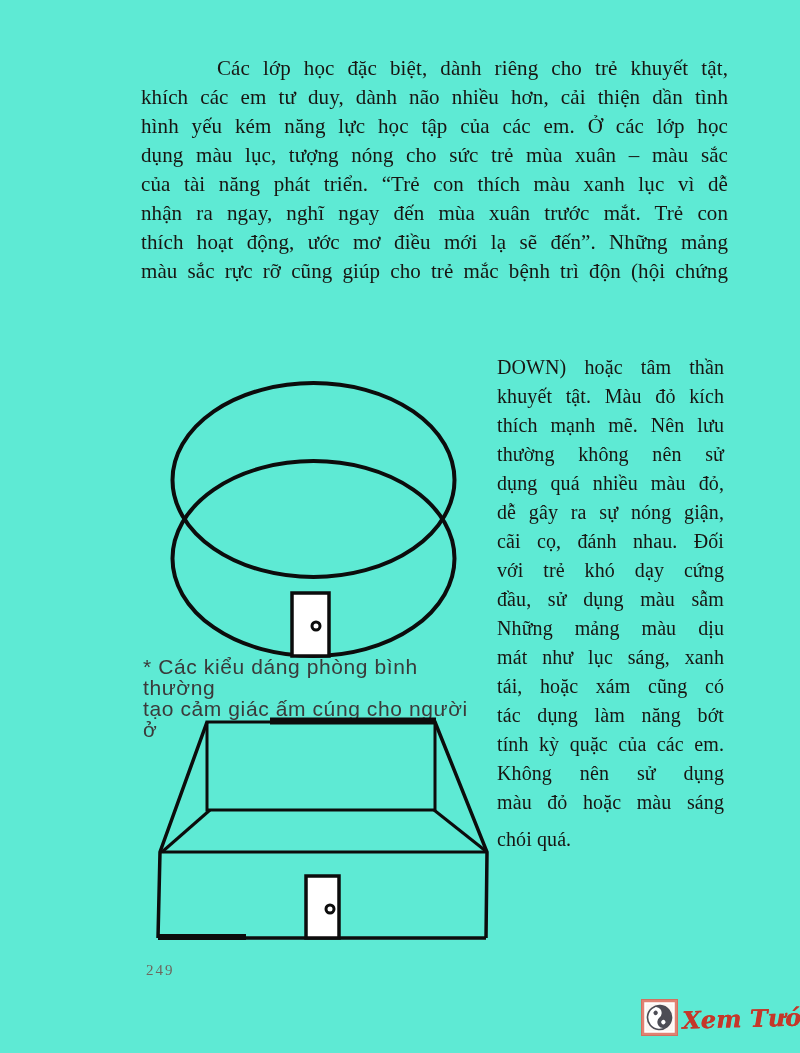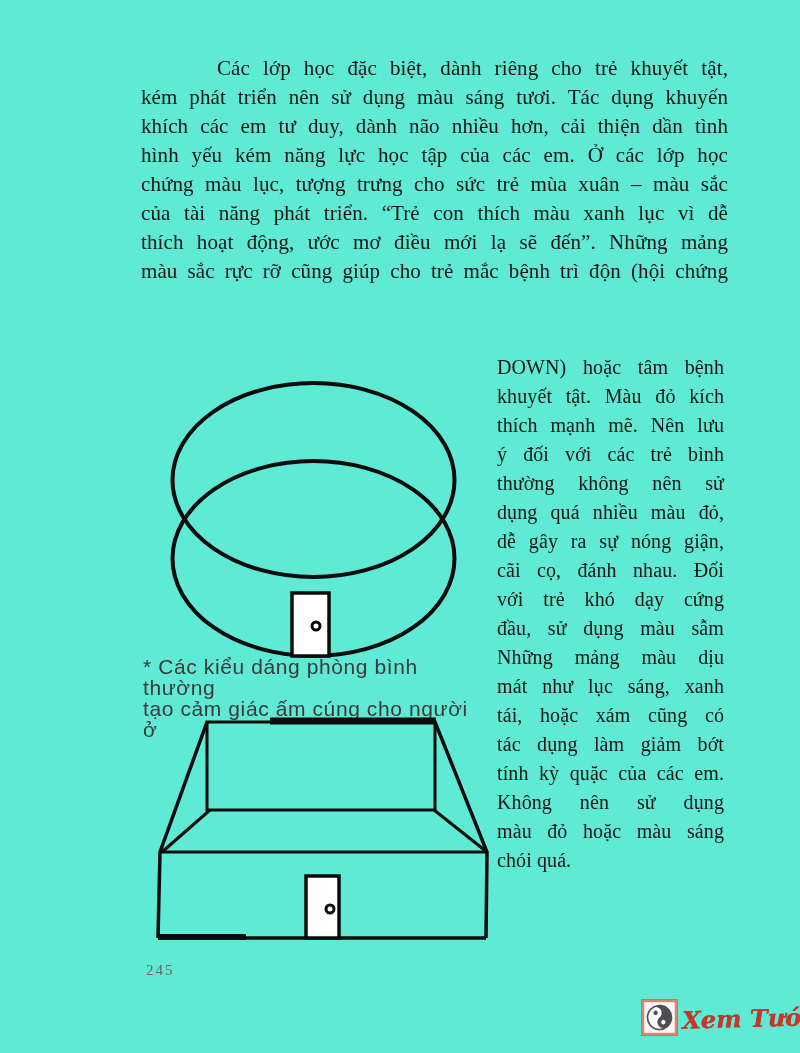--- a/index.html
+++ b/index.html
@@ -22,21 +22,21 @@
     white-space:normal;
     height:29px;
     overflow:visible;
     letter-spacing:0.1px;
   }
   .main-para{left:141px;top:54px;width:587px;}
   .main-para .tline{font-size:21px;}
   .indent{padding-left:76px;}
   .right-col{left:497px;top:353px;width:227px;}
   .right-col .tline{font-size:20px;}
-  .last-line{text-align-last:left;}
+  .last-line{text-align-last:left;margin-top:8px;}
   
   .fig{position:absolute;}
   .fig svg{display:block;}
   .caption{
     position:absolute;left:143px;top:656px;width:330px;
     font-family:"Liberation Sans", sans-serif;
     font-size:21px;line-height:21px;color:#3a3a3a;
     letter-spacing:0.6px;
   }
   .page-number{
@@ -57,44 +57,43 @@
     white-space:nowrap;
   }
 </style>
 </head>
 <body>
 
 <div class="page">
 
   <div class="body-text main-para">
     <div class="tline indent">Các lớp học đặc biệt, dành riêng cho trẻ khuyết tật,</div>
-    <div class="tline">kém phát triển nên sử dụng màu sáng tươi. Tác dụng khuyến</div>
     <div class="tline">khích các em tư duy, dành não nhiều hơn, cải thiện dần tình</div>
     <div class="tline">hình yếu kém năng lực học tập của các em. Ở các lớp học</div>
-    <div class="tline">chứng màu lục, tượng trưng cho sức trẻ mùa xuân – màu sắc</div>
+    <div class="tline">dụng màu lục, tượng nóng cho sức trẻ mùa xuân – màu sắc</div>
     <div class="tline">của tài năng phát triển. “Trẻ con thích màu xanh lục vì dễ</div>
+    <div class="tline">nhận ra ngay, nghĩ ngay đến mùa xuân trước mắt. Trẻ con</div>
     <div class="tline">thích hoạt động, ước mơ điều mới lạ sẽ đến”.  Những mảng</div>
     <div class="tline">màu sắc rực rỡ cũng giúp cho trẻ mắc bệnh trì độn (hội chứng</div>
   </div>
 
   <div class="body-text right-col">
-    <div class="tline">DOWN) hoặc tâm bệnh</div>
+    <div class="tline">DOWN) hoặc tâm thần</div>
     <div class="tline">khuyết tật. Màu đỏ kích</div>
     <div class="tline">thích mạnh mẽ. Nên lưu</div>
-    <div class="tline">ý đối với các trẻ bình</div>
     <div class="tline">thường không nên sử</div>
     <div class="tline">dụng quá nhiều màu đỏ,</div>
     <div class="tline">dễ gây ra sự nóng giận,</div>
     <div class="tline">cãi cọ, đánh nhau. Đối</div>
     <div class="tline">với trẻ khó dạy cứng</div>
     <div class="tline">đầu, sử dụng màu sẫm</div>
     <div class="tline">Những mảng màu dịu</div>
     <div class="tline">mát như lục sáng, xanh</div>
     <div class="tline">tái, hoặc xám cũng có</div>
-    <div class="tline">tác dụng làm giảm bớt</div>
+    <div class="tline">tác dụng làm năng bớt</div>
     <div class="tline">tính kỳ quặc của các em.</div>
     <div class="tline">Không nên sử  dụng</div>
     <div class="tline">màu đỏ hoặc màu sáng</div>
     <div class="tline last-line">chói quá.</div>
   </div>
 
   <div class="fig" style="left:140px;top:374px;">
     <svg width="347" height="292" viewBox="0 0 347 292">
       <ellipse cx="173.5" cy="106" rx="141" ry="97" fill="none" stroke="#0c0c0c" stroke-width="4"></ellipse>
       <ellipse cx="173.5" cy="184.5" rx="141" ry="97.5" fill="none" stroke="#0c0c0c" stroke-width="4"></ellipse>
@@ -117,21 +116,21 @@
       <line x1="60" y1="137" x2="387" y2="137" stroke="#0c0c0c" stroke-width="3"></line>
       <line x1="110" y1="95" x2="62" y2="137" stroke="#0c0c0c" stroke-width="3"></line>
       <line x1="334" y1="95" x2="387" y2="137" stroke="#0c0c0c" stroke-width="3"></line>
       <line x1="58" y1="223" x2="386" y2="223" stroke="#0c0c0c" stroke-width="3.5"></line>
       <line x1="58" y1="222" x2="146" y2="222" stroke="#0c0c0c" stroke-width="6"></line>
       <rect x="206" y="161" width="33" height="62" fill="#ffffff" stroke="#0c0c0c" stroke-width="3.5"></rect>
       <circle cx="230" cy="194" r="4" fill="#ffffff" stroke="#0c0c0c" stroke-width="3"></circle>
     </svg>
   </div>
 
-  <div class="page-number">245</div>
+  <div class="page-number">249</div>
 
   <div class="watermark">
     <svg width="37" height="37" viewBox="0 0 37 37">
       <rect x="0.5" y="0.5" width="36" height="36" fill="#e08273" stroke="#d4705f" stroke-width="1"></rect>
       <rect x="4" y="4" width="29" height="29" fill="#fdf6f3" stroke="#ffffff" stroke-width="1.5"></rect>
       <g transform="translate(18.5,18.5) rotate(-40)">
         <circle cx="0" cy="0" r="12" fill="#ffffff" stroke="#4d4d55" stroke-width="1.6"></circle>
         <path d="M0,-12 A12,12 0 0 1 0,12 A6,6 0 0 1 0,0 A6,6 0 0 0 0,-12 Z" fill="#4d4d55"></path>
         <circle cx="0" cy="-6" r="2.2" fill="#4d4d55"></circle>
         <circle cx="0" cy="6" r="2.2" fill="#ffffff"></circle>

